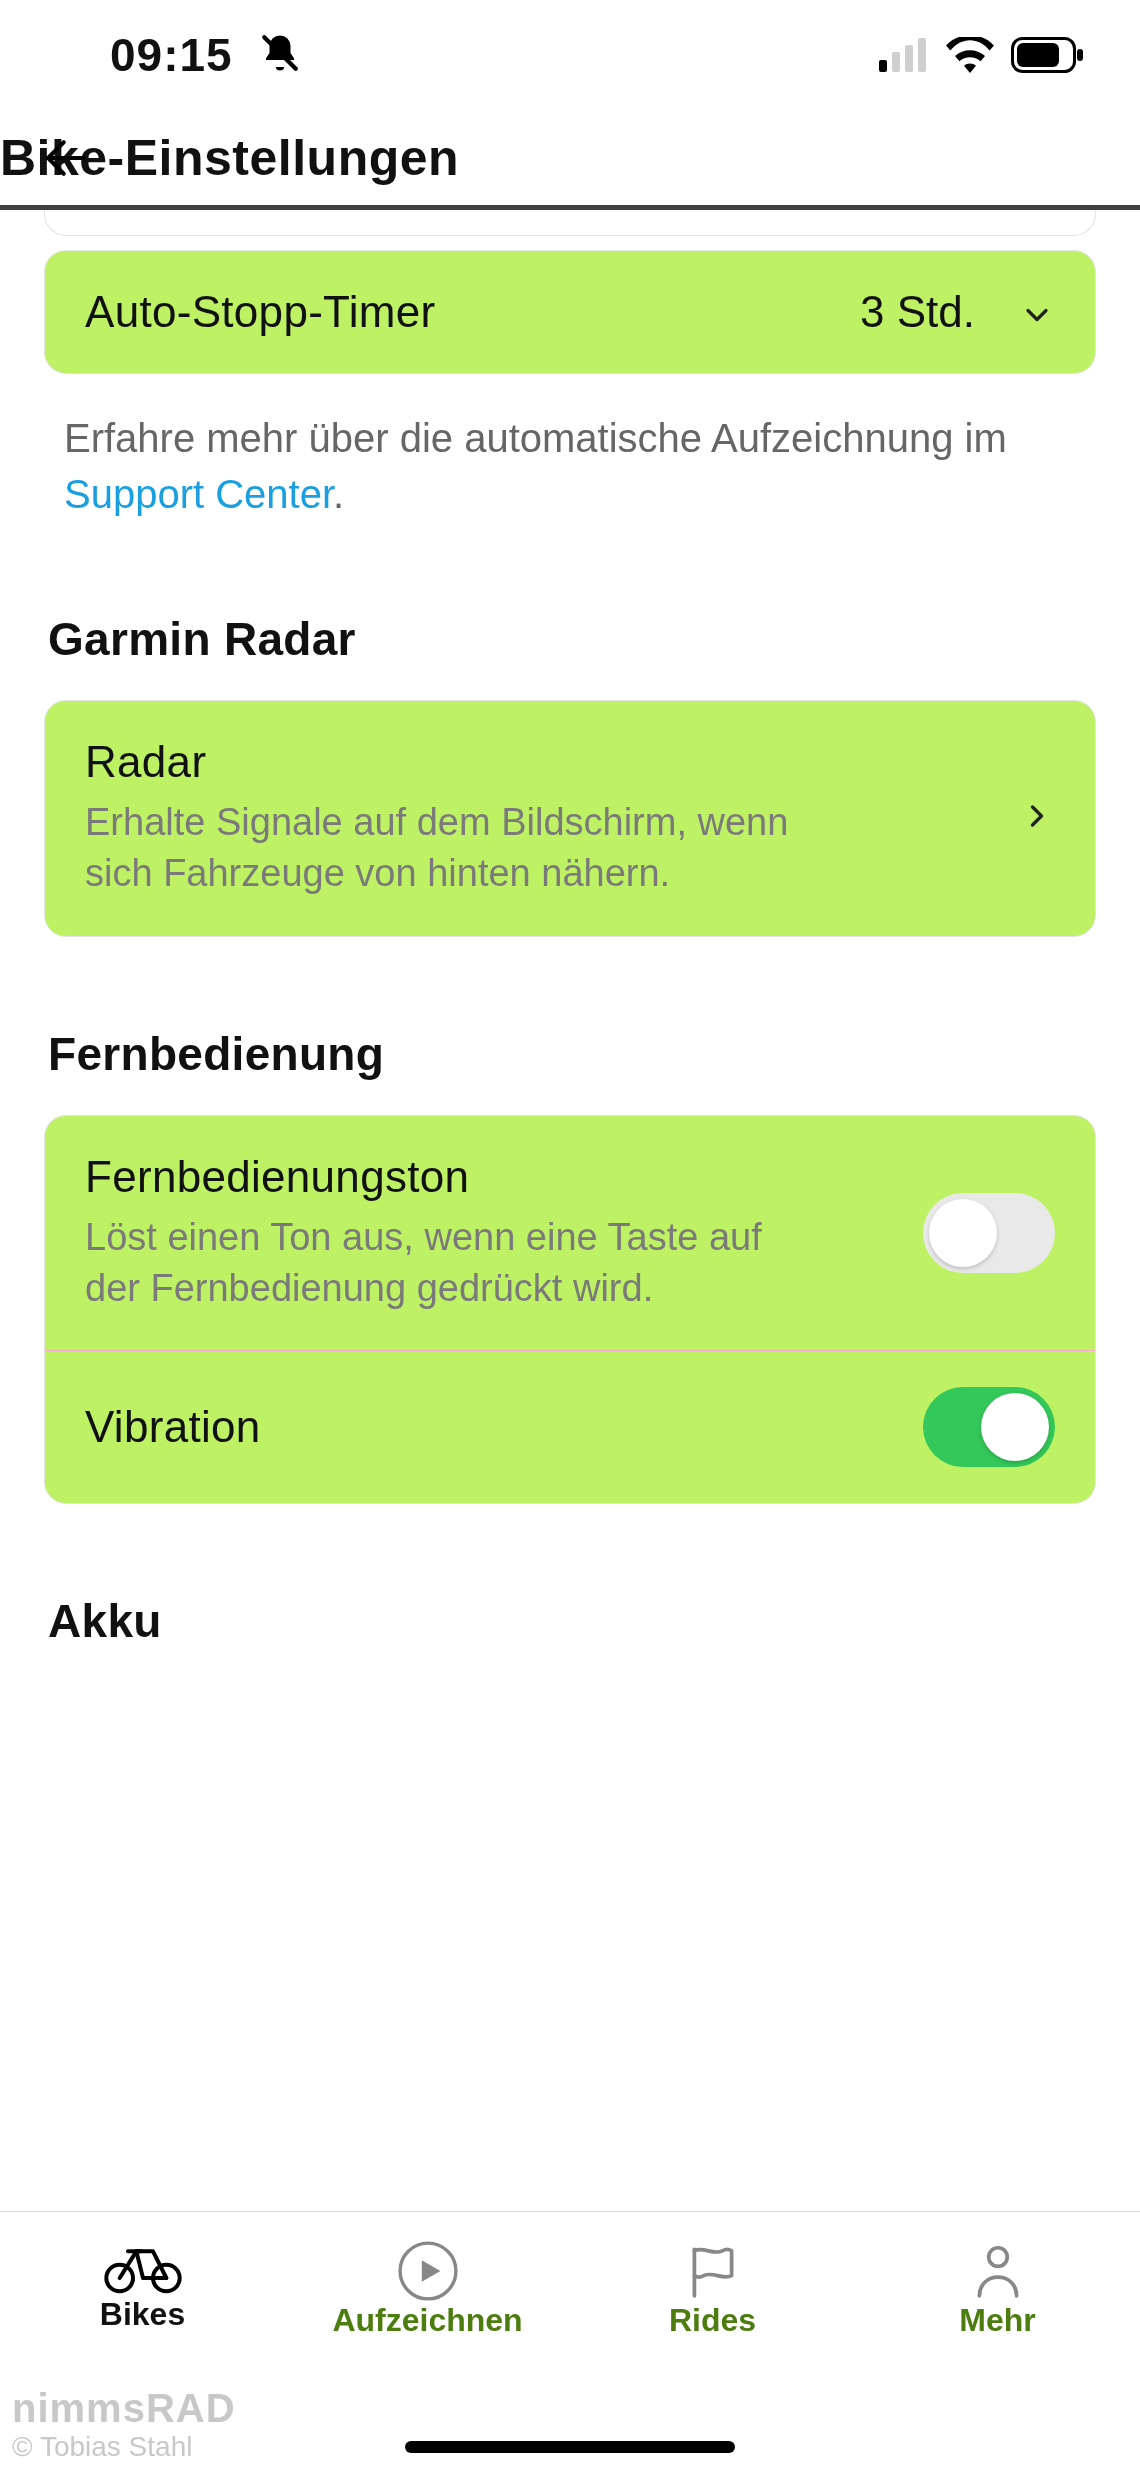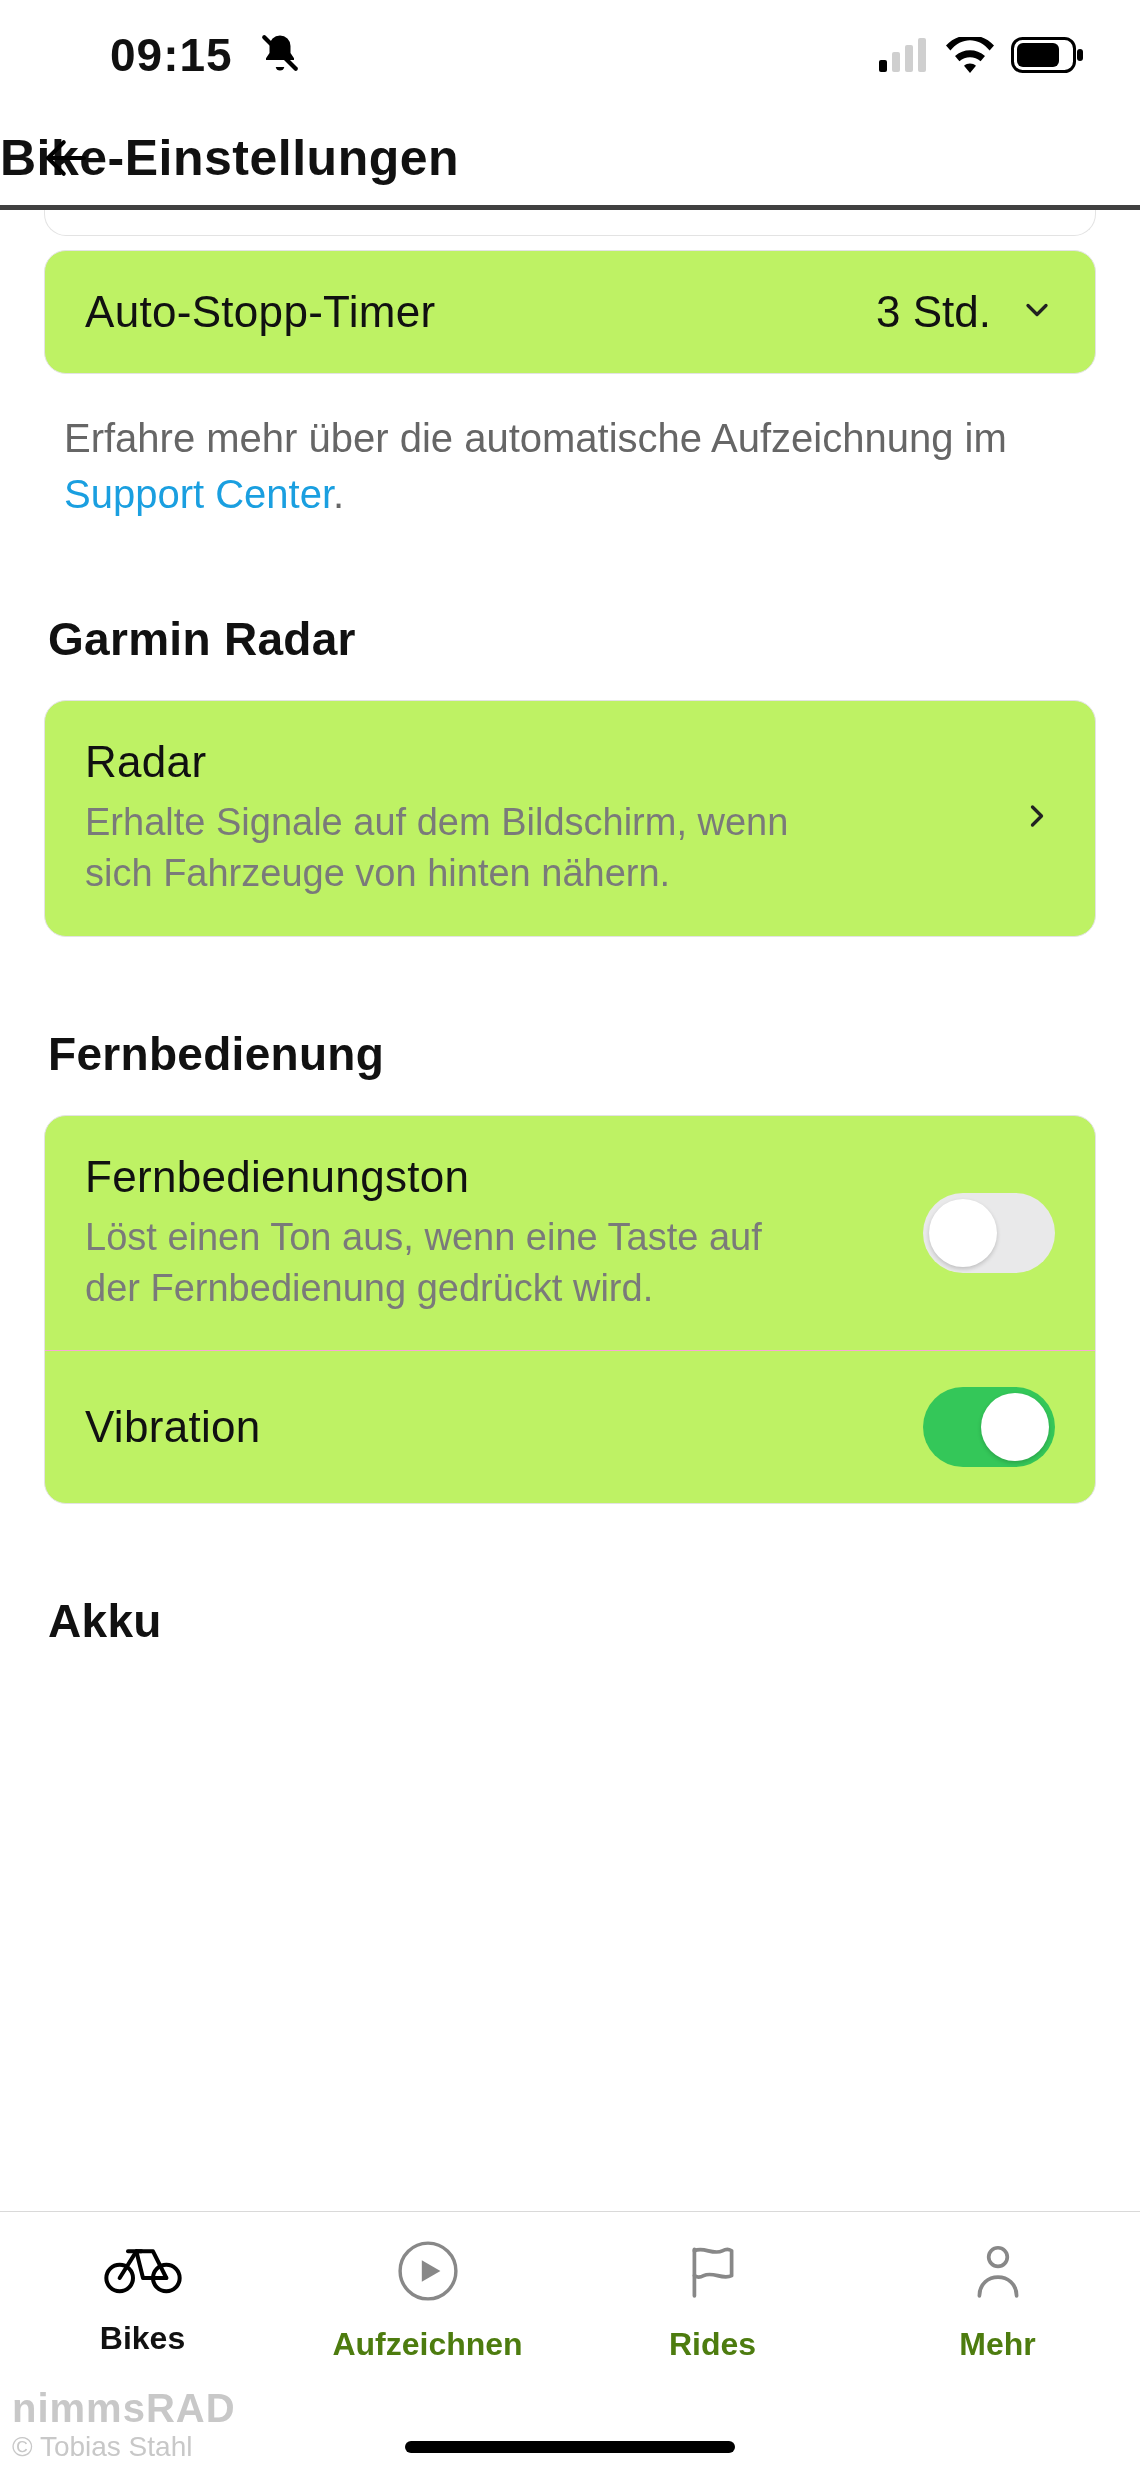--- a/index.html
+++ b/index.html
@@ -20,21 +20,21 @@
   
   .content { padding: 0 44px; }
 
   .card { border: 1px solid #e3e3e3; border-radius: 22px; background: #bef264; overflow: hidden; }
 
   .row { display: flex; align-items: center; justify-content: space-between; padding: 36px 40px; }
   .row + .row { border-top: 1px solid #f9a8d4; }
   .row-main { flex: 1; min-width: 0; padding-right: 24px; }
   .row-title { font-size: 44px; font-weight: 500; color: #111; letter-spacing: 0.3px; }
   .row-desc { font-size: 38px; color: #7a7a7a; margin-top: 10px; line-height: 1.35; max-width: 720px; }
-  .row-right { display: flex; align-items: center; gap: 28px; }
+  .row-right { display: flex; align-items: flex-end; gap: 44px; }
   .row-value { font-size: 44px; color: #111; }
 
   .chevron { width: 36px; height: 36px; }
 
   .help-text { font-size: 40px; color: #666; margin: 36px 20px 0; line-height: 1.4; }
   .help-text a { color: #1a9fe0; text-decoration: none; }
 
   .section-title { font-size: 46px; font-weight: 700; margin: 90px 4px 34px; letter-spacing: 0.3px; }
 
   
@@ -43,21 +43,21 @@
   .toggle.on  { background: #34c759; }
   .toggle .knob { position: absolute; top: 6px; width: 68px; height: 68px; border-radius: 50%; background: #fff; box-shadow: 0 2px 4px rgba(0,0,0,0.18); }
   .toggle.off .knob { left: 6px; }
   .toggle.on  .knob { left: 58px; }
 
   
   .bottom-spacer { height: 120px; }
 
   
   .tab-bar { position: absolute; bottom: 0; left: 0; right: 0; height: 260px; border-top: 1px solid #d9d9d9; background: #fff; display: flex; justify-content: space-around; padding-top: 28px; }
-  .tab { flex: 1; display: flex; flex-direction: column; align-items: center; gap: 24px; }
+  .tab { flex: 1; display: flex; flex-direction: column; align-items: center; gap: 0; }
   .tab svg { display: block; }
   .tab-label { font-size: 32px; font-weight: 600; color: #4d7c0f; }
   .tab.active .tab-label { color: #111; }
 
   
   .home-indicator { position: absolute; bottom: 18px; left: 50%; transform: translateX(-50%); width: 330px; height: 12px; border-radius: 6px; background: #000; }
 
   
   .watermark { position: absolute; bottom: 8px; left: 12px; font-size: 40px; color: #c8c8c8; pointer-events: none; font-weight: 600; letter-spacing: 1px; }
   .watermark .line2 { font-size: 28px; font-weight: 400; letter-spacing: 0; }

